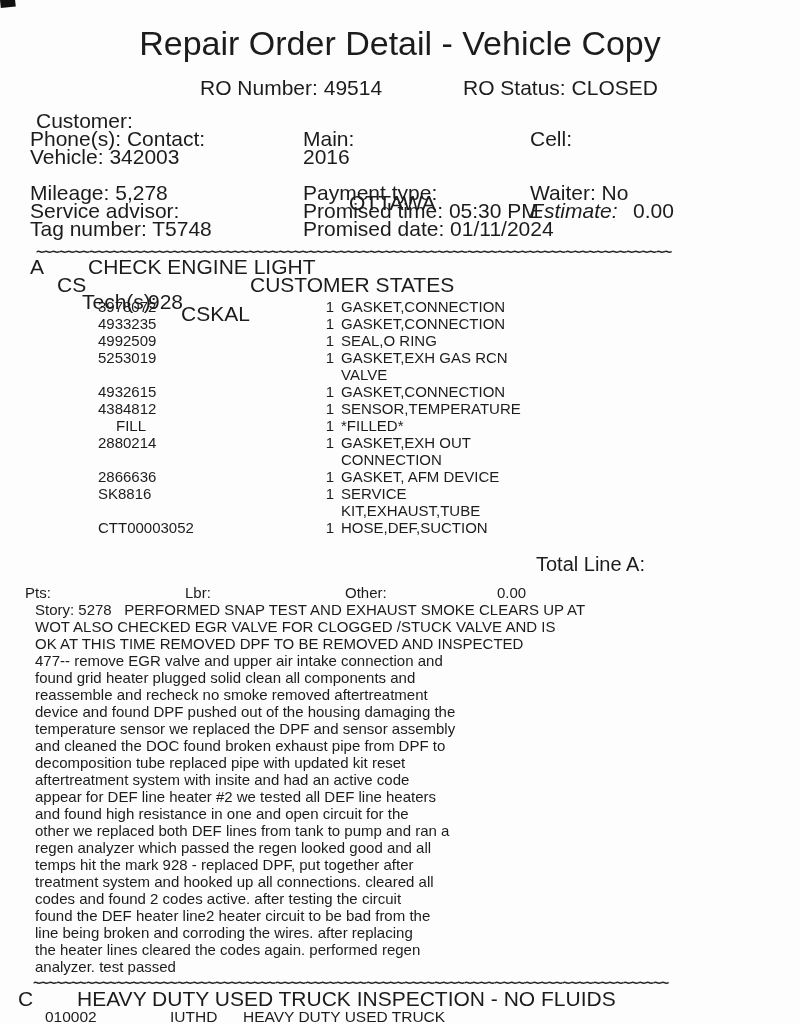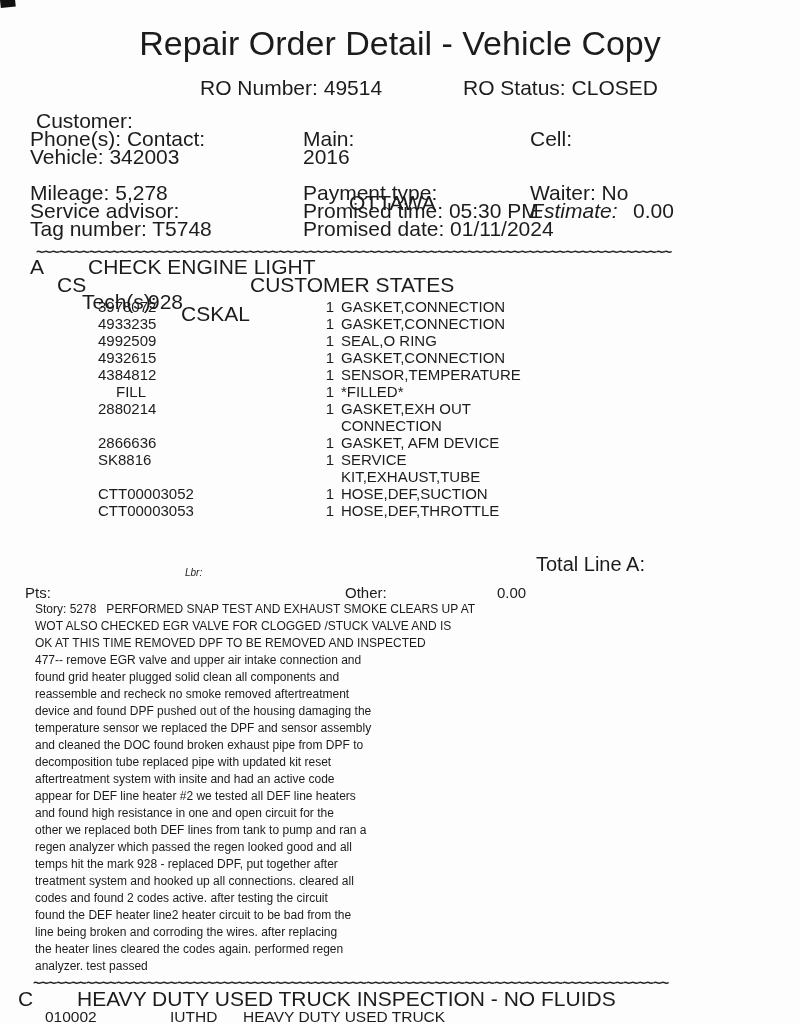--- a/index.html
+++ b/index.html
@@ -37,21 +37,21 @@
   }
   
   .parts{left:0;top:298px;width:720px;font-size:15px;line-height:17px;padding-left:16px;}
   .part-row{white-space:nowrap;}
   .pnum{display:inline-block;vertical-align:top;margin-left:82px;width:226px;white-space:pre;}
   .pnum.indent{text-indent:18px;}
   .pqty{display:inline-block;vertical-align:top;width:10px;text-align:right;}
   .pdesc{display:inline-block;vertical-align:top;margin-left:7px;white-space:pre-wrap;}
   .story{
     left:35px;top:601px;width:660px;
-    font-size:12px;line-height:17px;
+    font-size:15px;line-height:17px;
     white-space:pre-wrap;
   }
   .c-row{font-size:15.5px;white-space:nowrap;}
 </style>
 </head>
 <body>
 
 <div class="page">
 
   <div class="abs scan-mark"></div>
@@ -123,20 +123,24 @@
     <div class="part-row">
       <span class="pnum">3978072</span><span class="pqty">1</span><span class="pdesc">GASKET,CONNECTION</span>
     </div>
     <div class="part-row">
       <span class="pnum">4933235</span><span class="pqty">1</span><span class="pdesc">GASKET,CONNECTION</span>
     </div>
     <div class="part-row">
       <span class="pnum">4992509</span><span class="pqty">1</span><span class="pdesc">SEAL,O RING</span>
     </div>
     <div class="part-row">
+      <span class="pnum">5253019</span><span class="pqty">1</span><span class="pdesc">GASKET,EXH GAS RCN
+VALVE</span>
+    </div>
+    <div class="part-row">
       <span class="pnum">4932615</span><span class="pqty">1</span><span class="pdesc">GASKET,CONNECTION</span>
     </div>
     <div class="part-row">
       <span class="pnum">4384812</span><span class="pqty">1</span><span class="pdesc">SENSOR,TEMPERATURE</span>
     </div>
     <div class="part-row">
       <span class="pnum indent">FILL</span><span class="pqty">1</span><span class="pdesc">*FILLED*</span>
     </div>
     <div class="part-row">
       <span class="pnum">2880214</span><span class="pqty">1</span><span class="pdesc">GASKET,EXH OUT
@@ -145,27 +149,24 @@
     <div class="part-row">
       <span class="pnum">2866636</span><span class="pqty">1</span><span class="pdesc">GASKET, AFM DEVICE</span>
     </div>
     <div class="part-row">
       <span class="pnum">SK8816</span><span class="pqty">1</span><span class="pdesc">SERVICE
 KIT,EXHAUST,TUBE</span>
     </div>
     <div class="part-row">
       <span class="pnum">CTT00003052</span><span class="pqty">1</span><span class="pdesc">HOSE,DEF,SUCTION</span>
     </div>
-    <div class="part-row">
-      <span class="pnum">CTT00003053</span><span class="pqty">1</span><span class="pdesc">HOSE,DEF,THROTTLE</span>
-    </div>
   </div>
 
   <div class="abs t15" style="left:25px;top:584px;font-size:15px;">Pts:</div>
-  <div class="abs t15" style="left:185px;top:564px;font-size:10px;font-style:italic;">Lbr:</div>
+  <div class="abs t15" style="left:185px;top:584px;font-size:15px;">Lbr:</div>
   <div class="abs t15" style="left:345px;top:584px;font-size:15px;">Other:</div>
   <div class="abs t15" style="left:497px;top:584px;font-size:15px;">0.00</div>
   <div class="abs t15" style="left:536px;top:555px;font-size:20px;">Total Line A:</div>
 
   <div class="abs story">Story: 5278   PERFORMED SNAP TEST AND EXHAUST SMOKE CLEARS UP AT
 WOT ALSO CHECKED EGR VALVE FOR CLOGGED /STUCK VALVE AND IS
 OK AT THIS TIME REMOVED DPF TO BE REMOVED AND INSPECTED
 477-- remove EGR valve and upper air intake connection and
 found grid heater plugged solid clean all components and
 reassemble and recheck no smoke removed aftertreatment

